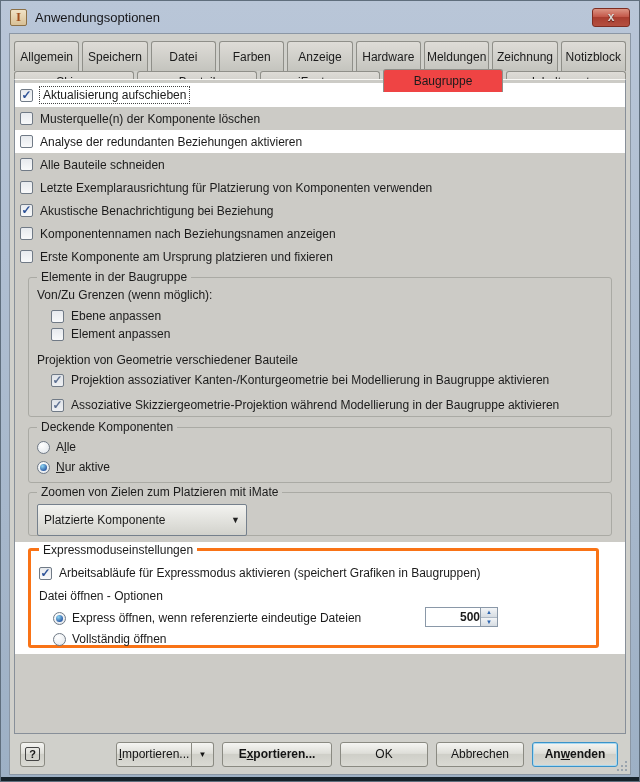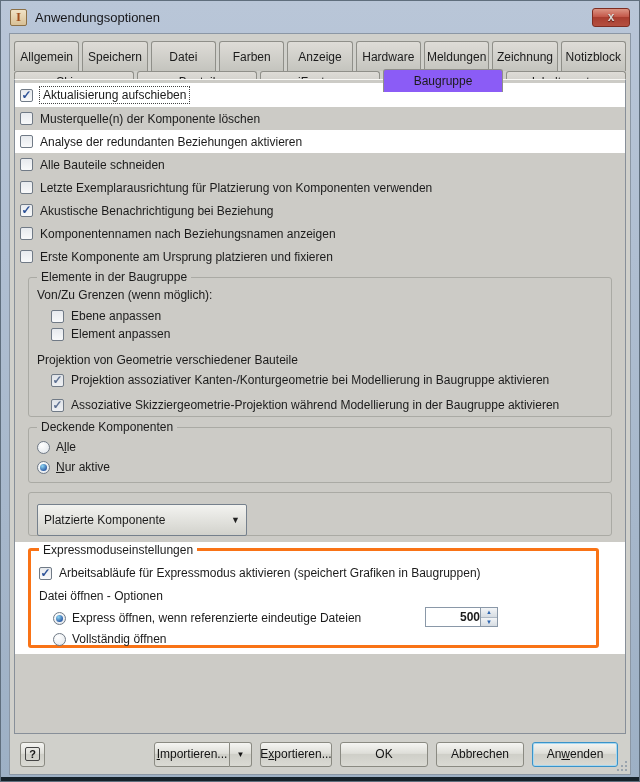--- a/index.html
+++ b/index.html
@@ -23,21 +23,21 @@
     color:#d9d7d3;font-weight:bold;font-size:12px;text-shadow:0 1px 1px #5e1b12;}
   
   .dialog{position:absolute;left:8px;right:8px;top:32px;bottom:6px;background:#d0d0cb;border:1px solid #8b97a5;}
   
   .tabrow{display:flex;gap:3px;padding:0 4px;}
   .tabrow1{margin-top:7px;}
   .tab{flex:1;height:30px;display:flex;align-items:center;justify-content:center;
     border:1px solid #8f8f89;border-bottom:none;border-radius:3px 3px 0 0;
     background:linear-gradient(#dedcd7,#c4c4be);white-space:nowrap;overflow:hidden;}
   .tabrow2 .tab{height:20px;}
-  .tab.active{background:#8b5cf6;position:relative;top:-2px;height:23px;z-index:3;}
+  .tab.active{background:#ef4444;position:relative;top:-2px;height:23px;z-index:3;}
   
   .page{position:absolute;left:4px;right:4px;top:45px;height:655px;
     border:1px solid #878f99;border-top:1px solid #f7f7f4;background:#cccbc6;z-index:1;overflow:hidden;}
   .row{height:23px;display:flex;align-items:center;padding-left:5px;}
   .row.white{background:#fff;}
   .row:first-child{margin-top:3px;height:24px;}
   .cb{width:13px;height:13px;flex:0 0 13px;border:1px solid #707a86;border-radius:2px;
     background:linear-gradient(#e7eaee,#f8f9fa);display:flex;align-items:center;justify-content:center;
     font-size:12px;line-height:11px;font-weight:bold;color:#2c5197;}
   .cb.muted{color:#5e7193;background:linear-gradient(#dfe3e8,#eef0f3);}
@@ -79,24 +79,24 @@
   .footer{position:absolute;left:4px;right:4px;top:700px;height:40px;display:flex;align-items:center;}
   .btn{height:25px;border:1px solid #8a8a82;border-radius:3px;color:#141414;
     background:linear-gradient(#f5f5f2,#dedeD8 45%,#cfcfc8 50%,#dadad4);
     display:flex;align-items:center;justify-content:center;white-space:nowrap;}
   .help-btn{width:25px;margin-left:6px;font-weight:bold;}
   .help-inner{border:1px solid #444;border-radius:2px;padding:0 3px;font-size:11px;}
   .btn-grp{margin-left:auto;display:flex;gap:8px;margin-right:8px;align-items:center;}
   .split{display:flex;}
   .split .main{width:76px;border-radius:3px 0 0 3px;}
   .split .arrow{width:22px;border-left:none;border-radius:0 3px 3px 0;font-size:8px;}
-  .b-export{width:72px;}
+  .b-export{width:110px;font-weight:bold;}
   .b-ok{width:88px;}
   .b-cancel{width:88px;}
-  .b-apply{width:86px;border:1px solid #3a93c9;box-shadow:inset 0 0 0 1px #a8d8f0;}
+  .b-apply{width:86px;border:1px solid #3a93c9;box-shadow:inset 0 0 0 1px #a8d8f0;font-weight:bold;}
   .u{text-decoration:underline;}
   .grip{position:absolute;right:2px;bottom:2px;width:12px;height:12px;}
   .grip::after{content:"";position:absolute;right:1px;bottom:1px;width:2px;height:2px;background:#9aa4ae;
     box-shadow:-4px 0 #9aa4ae,-8px 0 #9aa4ae,0 -4px #9aa4ae,-4px -4px #9aa4ae,0 -8px #9aa4ae;}
 </style>
 </head>
 <body>
 
 <div class="win">
   <div class="titlebar">
@@ -243,20 +243,21 @@
           <div class="radio"></div>
           <span class="cb-label"><span>A</span><span class="u">l</span><span>le</span></span>
         </div>
         <div class="radiorow">
           <div class="radio sel"></div>
           <span class="cb-label"><span></span><span class="u">N</span><span>ur aktive</span></span>
         </div>
       </div>
 
       <div class="group g3">
+        <div class="gtitle">Zoomen von Zielen zum Platzieren mit iMate</div>
         <div class="dropdown">
           <span class="dd-text">Platzierte Komponente</span>
           <span class="dd-arrow">▼</span>
         </div>
       </div>
 
       <div class="express-band">
         <div class="gx">
           <div class="gtitle">Expressmoduseinstellungen</div>
           <div class="cbrow">

